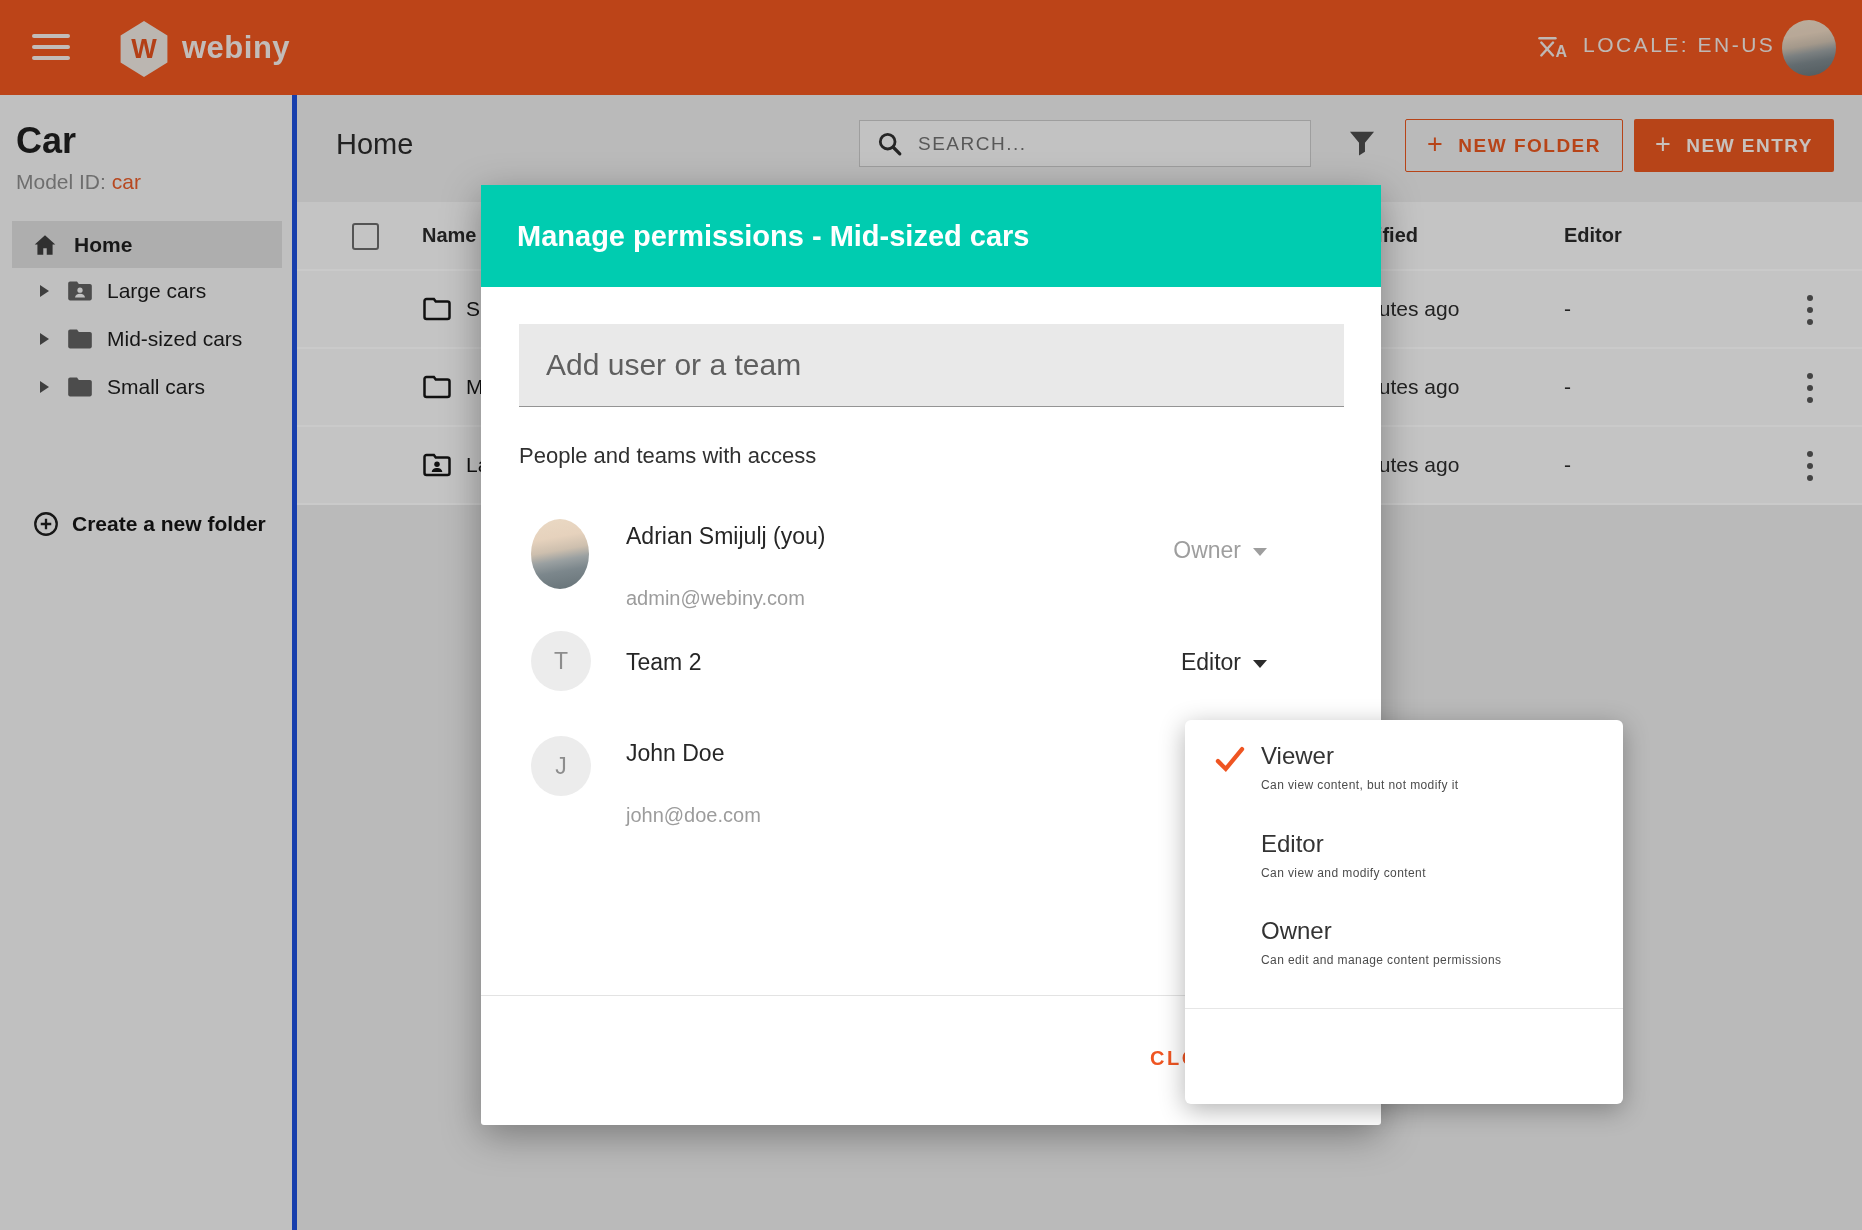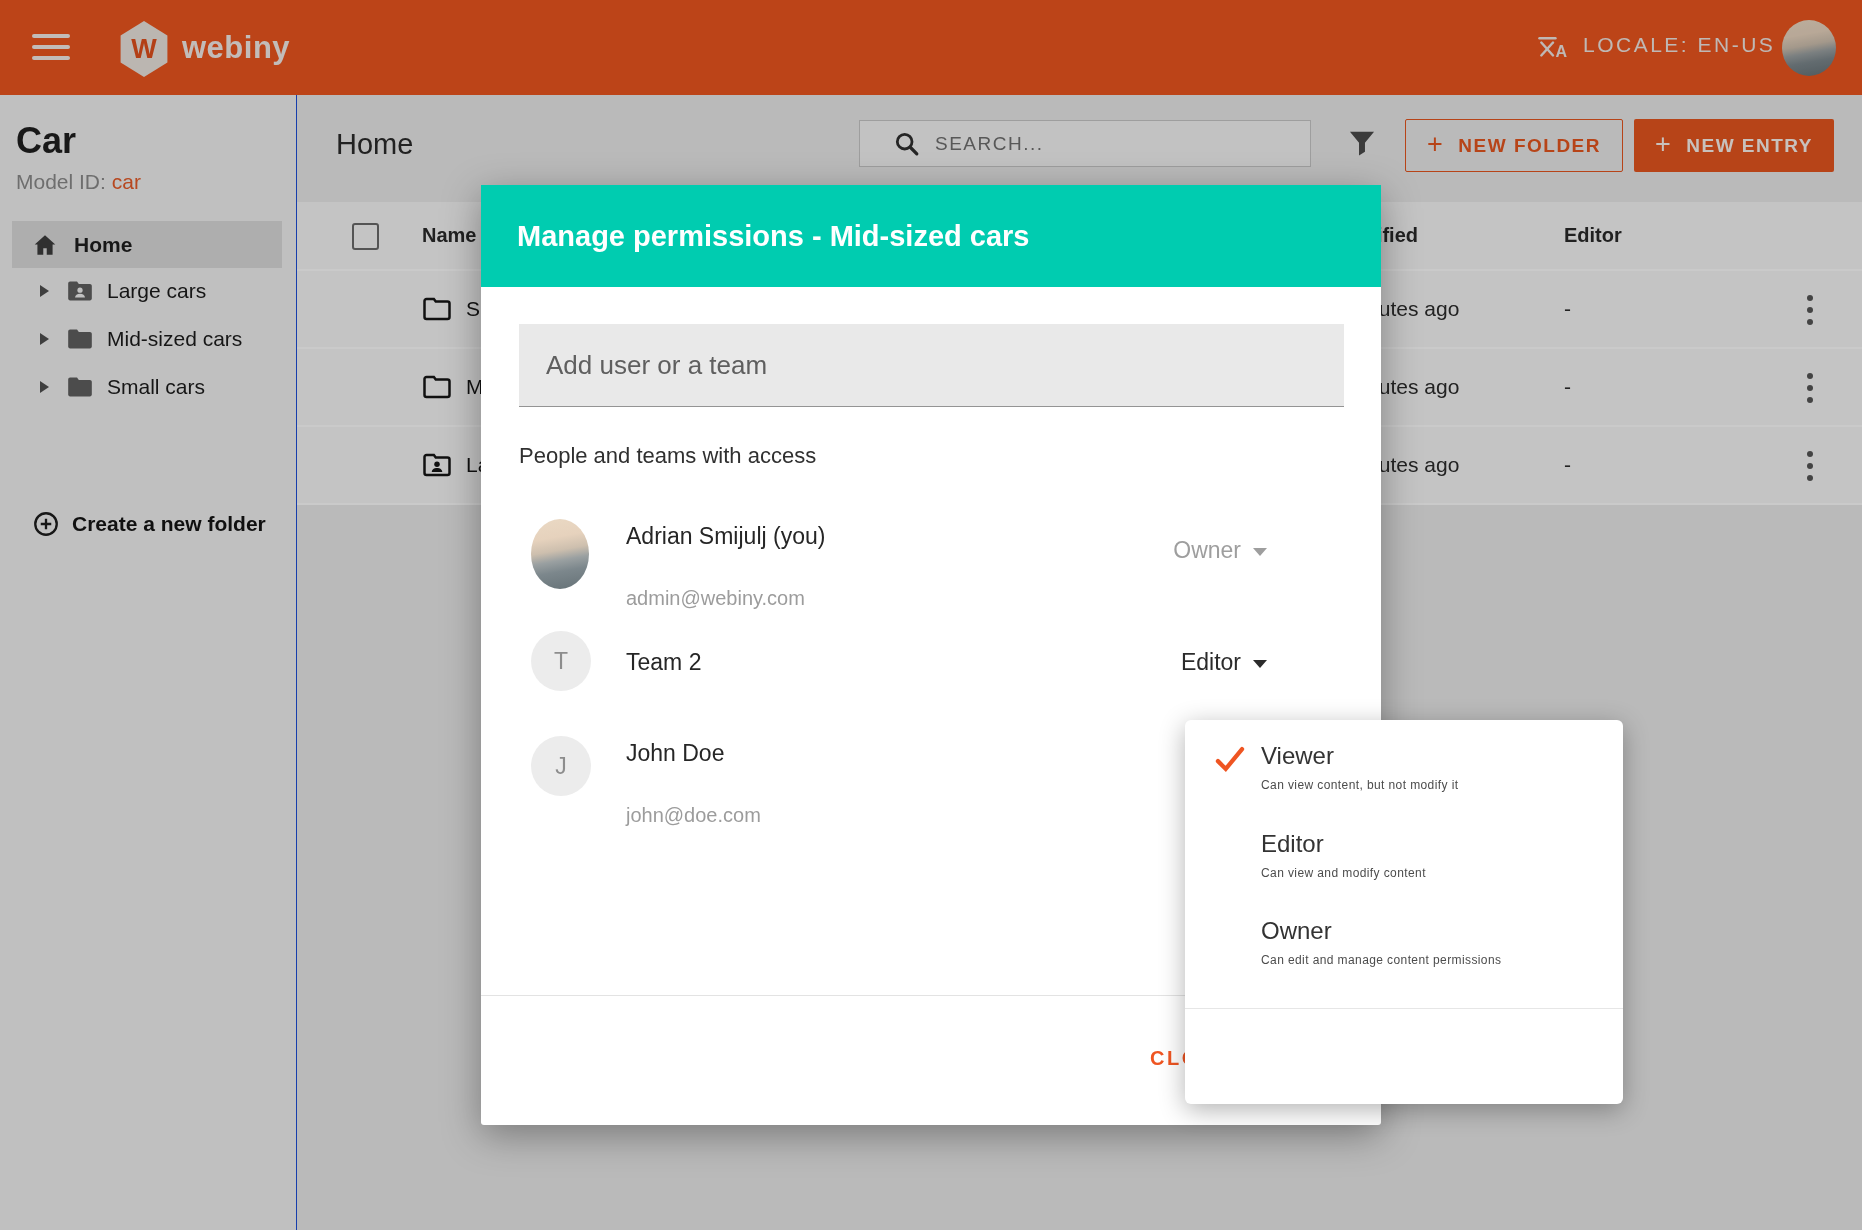--- a/index.html
+++ b/index.html
@@ -11,37 +11,37 @@
   .hamburger{position:absolute;left:32px;top:31px;width:38px;height:32px;display:flex;flex-direction:column;justify-content:space-between;padding:3px 0;cursor:pointer;}
   .hamburger span{display:block;height:4px;border-radius:2px;background:#f3ece8;}
   .logo-hex{position:absolute;left:118px;top:21px;width:52px;height:56px;background:#eae4de;clip-path:polygon(50% 0%,95% 26%,95% 74%,50% 100%,5% 74%,5% 26%);display:flex;align-items:center;justify-content:center;}
   .logo-hex b{color:#e04f1c;font-size:27px;}
   .brand{position:absolute;left:182px;top:30px;color:#f3ece8;font-size:31px;font-weight:bold;letter-spacing:.5px;}
   .locale{position:absolute;left:1537px;top:30px;display:flex;align-items:center;gap:14px;color:#efe6e1;font-size:21px;letter-spacing:2.5px;cursor:pointer;}
   .avatar-top{position:absolute;left:1782px;top:20px;width:54px;height:56px;border-radius:50%;}
   .photo{background:linear-gradient(170deg,#ead9c4 0%,#e6d2bd 28%,#cdbfae 45%,#9aa0a1 58%,#7c878c 72%,#657176 100%);}
 
   
-  .sidebar{position:absolute;left:0;top:95px;width:297px;height:1135px;background:#f1f1f1;border-right:1px solid #1d4ed8;}
+  .sidebar{position:absolute;left:0;top:95px;width:297px;height:1135px;background:#f1f1f1;border-right:5px solid #1d4ed8;}
   .sb-title{position:absolute;left:16px;top:25px;font-size:36px;font-weight:bold;color:#1f1f1f;}
   .sb-model{position:absolute;left:16px;top:75px;font-size:21px;color:#8a8a8a;}
   .sb-model .mid{color:#e55a28;}
   .sb-home{position:absolute;left:12px;top:126px;width:270px;height:47px;background:#dadada;display:flex;align-items:center;gap:16px;padding-left:20px;cursor:pointer;}
   .sb-home b{font-size:21px;color:#1f1f1f;}
   .tree-item{position:absolute;left:12px;width:270px;height:46px;display:flex;align-items:center;cursor:pointer;}
   .tw1{top:173px;} .tw2{top:221px;} .tw3{top:269px;}
   .caret-r{width:0;height:0;border-left:9px solid #4f4f4f;border-top:6px solid transparent;border-bottom:6px solid transparent;margin-left:28px;}
   .tree-item svg{margin-left:16px;}
   .tree-item .lbl{font-size:21px;color:#1c1c1c;margin-left:12px;}
   .sb-create{position:absolute;left:32px;top:415px;display:flex;align-items:center;gap:12px;cursor:pointer;}
   .sb-create b{font-size:21px;color:#141414;}
 
   
   .ct-title{position:absolute;left:336px;top:128px;font-size:29px;color:#2b2b2b;z-index:1;}
-  .searchbox{position:absolute;left:859px;top:120px;width:452px;height:47px;background:#f3f3f3;border:1px solid #c6c6c6;display:flex;align-items:center;z-index:1;justify-content:center;}
+  .searchbox{position:absolute;left:859px;top:120px;width:452px;height:47px;background:#f3f3f3;border:1px solid #c6c6c6;display:flex;align-items:center;z-index:1;}
   .searchbox svg{margin-left:16px;}
   .searchbox input{border:none;outline:none;background:transparent;font-size:19px;letter-spacing:1.5px;color:#3a3a3a;margin-left:12px;width:360px;}
   .searchbox input::placeholder{color:#6e6e6e;}
   .funnel{position:absolute;left:1345px;top:126px;z-index:1;cursor:pointer;}
   .btn{position:absolute;top:119px;height:53px;border-radius:2px;font-size:19px;font-weight:bold;letter-spacing:1.5px;display:flex;align-items:center;justify-content:center;gap:14px;cursor:pointer;z-index:1;}
   .btn .plus{font-size:27px;font-weight:normal;margin-top:-3px;}
   .btn-outline{left:1405px;width:218px;border:1px solid #e5551f;color:#e5551f;background:transparent;}
   .btn-solid{left:1634px;width:200px;background:#e5551f;color:#faf2ec;border:none;}
 
   
@@ -57,21 +57,21 @@
   .kebab{position:absolute;left:1498px;top:22px;width:30px;height:34px;display:flex;flex-direction:column;align-items:center;justify-content:space-between;padding:2px 0;cursor:pointer;}
   .kebab i{width:6px;height:6px;border-radius:50%;background:#565656;}
 
   
   .scrim{position:absolute;left:0;top:0;width:1862px;height:1230px;background:rgba(0,0,0,0.2);z-index:40;}
 
   
   .modal{position:absolute;left:481px;top:185px;width:900px;height:940px;background:#ffffff;border-radius:3px;box-shadow:0 10px 38px rgba(0,0,0,.35);z-index:50;}
   .modal-head{position:absolute;left:0;top:0;width:900px;height:102px;background:#00ccb0;display:flex;align-items:center;padding-left:36px;}
   .modal-head h1{margin:0;color:#fff;font-size:29px;font-weight:bold;}
-  .add-input{position:absolute;left:38px;top:139px;width:825px;height:83px;background:#e9e9e9;border:none;border-bottom:1px solid #949494;outline:none;font-size:26px;color:#454545;padding:0 7px 0 27px;}
+  .add-input{position:absolute;left:38px;top:139px;width:825px;height:83px;background:#e9e9e9;border:none;border-bottom:1px solid #949494;outline:none;font-size:30px;color:#454545;padding:0 7px 0 27px;}
   .add-input::placeholder{color:#5f5f5f;}
   .section-lbl{position:absolute;left:38px;top:258px;font-size:22px;color:#303030;}
   .member{position:absolute;left:50px;width:800px;}
   .m1{top:334px;} .m2{top:446px;} .m3{top:551px;}
   .m-avatar{position:absolute;left:0;top:0;width:58px;height:70px;border-radius:50%;}
   .m-initial{width:60px;height:60px;border-radius:50%;background:#ececec;color:#8d8d8d;font-size:23px;display:flex;align-items:center;justify-content:center;}
   .m-name{position:absolute;left:95px;top:4px;font-size:23px;color:#262626;}
   .m-name.solo{top:18px;}
   .m-email{position:absolute;left:95px;top:40px;font-size:20px;color:#9c9c9c;margin-top:28px;}
   .m-role{position:absolute;right:64px;top:18px;display:flex;align-items:center;gap:12px;font-size:23px;cursor:pointer;}

